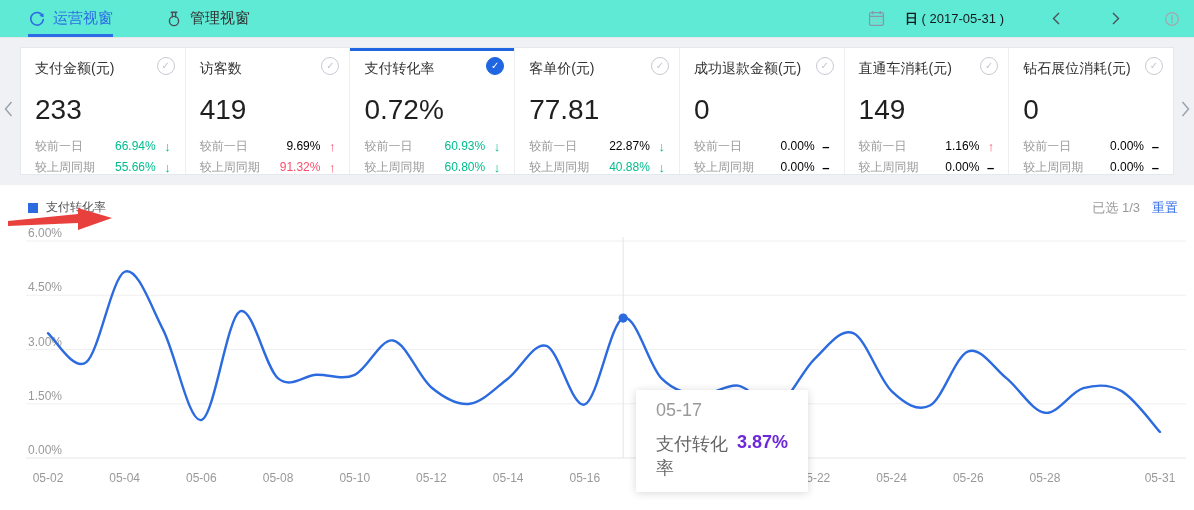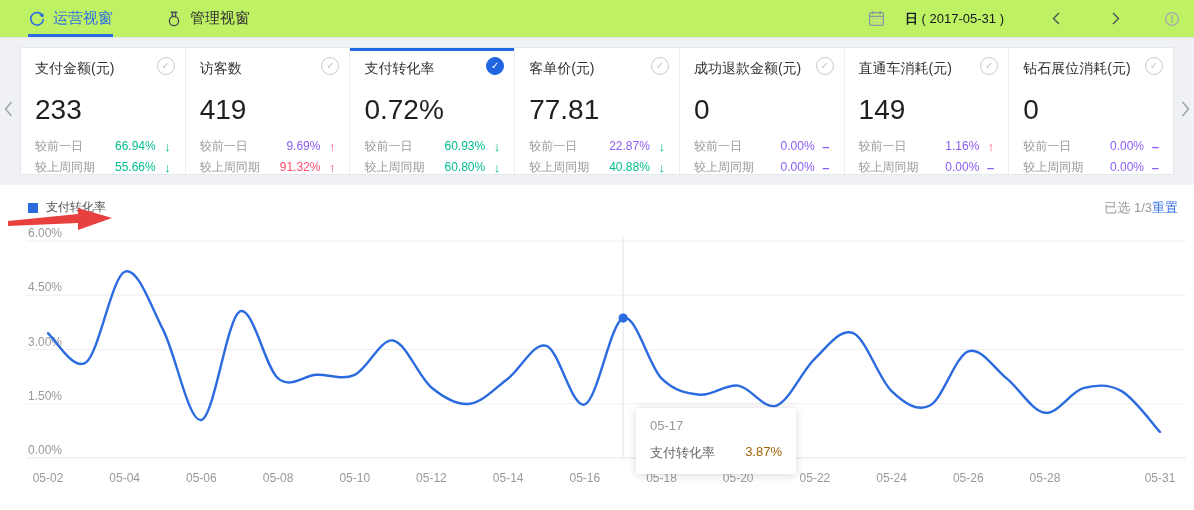--- a/index.html
+++ b/index.html
@@ -2,21 +2,21 @@
 <html><head>
 <meta charset="utf-8">
 <style>
   html,body{margin:0;padding:0}
   body{
     width:1194px;height:510px;overflow:hidden;position:relative;
     background:#eff1f5;font-family:"Liberation Sans",sans-serif;
     -webkit-font-smoothing:antialiased;
   }
   
-  .topbar{height:38px;background:#bef264;border-bottom:1px solid #e2e5ea;
+  .topbar{height:38px;background:#5eead4;border-bottom:1px solid #e2e5ea;
     display:flex;align-items:center;justify-content:space-between;
     padding:0 14px 0 28px;box-sizing:border-box}
   .tabs{display:flex;height:100%}
   .tab{display:flex;align-items:center;gap:7px;font-size:15px;color:#333;
     position:relative;margin-right:52px;cursor:pointer;white-space:nowrap}
   .tab.active{color:#2e6ce5}
   .tab.active::after{content:"";position:absolute;left:0;right:0;bottom:0;height:3px;background:#2e6ce5}
   .topbar-right{display:flex;align-items:center}
   .date-ctl{display:flex;align-items:center;gap:20px;font-size:13px;color:#16191f;cursor:pointer}
   .date-ctl b{font-weight:700}
@@ -31,38 +31,38 @@
   .card.selected::before{content:"";position:absolute;top:0;left:0;right:0;height:3px;background:#1f66e0}
   .check{position:absolute;top:9px;right:10px;width:16px;height:16px;border-radius:50%;
     border:1px solid #c6cad1;color:#c0c4cc;font-size:10px;line-height:16px;text-align:center}
   .card.selected .check{background:#1f66e0;border-color:#1f66e0;color:#fff}
   .card-title{font-size:14px;color:#333;white-space:nowrap}
   .card-value{font-size:28px;color:#1f1f1f;margin:16px 0 10px}
   .trend-row{display:flex;align-items:center;font-size:12px;color:#999;line-height:21px}
   .t-label{flex:1;white-space:nowrap}
   .t-value{text-align:right}
   .t-arrow{width:15px;text-align:right;font-weight:700;font-size:13px}
-  .c-green{color:#00bd8e}.c-red{color:#fb4d6d}.c-gray{color:#8b5cf6}
+  .c-green{color:#00bd8e}.c-red{color:#fb4d6d}.c-gray{color:#000000}
   .carousel-chev{position:absolute;top:50%;transform:translateY(-50%);cursor:pointer}
   .carousel-chev.left{left:-17px}.carousel-chev.right{right:-17px}
   
   .chart-panel{position:relative;background:#fff;margin-top:10px;height:325px}
   .legend{position:absolute;left:28px;top:14px;display:flex;align-items:center;gap:8px;
     font-size:12px;color:#555;cursor:pointer;z-index:4}
   .legend-swatch{width:10px;height:10px;display:inline-block}
   .annotation-arrow{position:absolute;left:8px;top:21px;z-index:5}
   .selection-status{position:absolute;right:16px;top:14px;font-size:13px;color:#999;z-index:4}
-  .selection-status a{color:#2e6ce5;text-decoration:none;margin-left:0;cursor:pointer}
+  .selection-status a{color:#2e6ce5;text-decoration:none;margin-left:12px;cursor:pointer}
   #chart-svg{position:absolute;left:0;top:38px}
-  .tooltip{position:absolute;left:636px;top:223px;width:132px;background:#fff;
-    box-shadow:0 1px 8px rgba(0,0,0,.16);border-radius:2px;padding:10px 14px 12px;
-    z-index:6;font-size:13px}
+  .tooltip{position:absolute;left:636px;top:205px;width:132px;background:#fff;
+    box-shadow:0 1px 8px rgba(0,0,0,.16);border-radius:2px;padding:10px 20px 12px;
+    z-index:6;font-size:18px}
   .tt-date{color:#999;margin-bottom:11px}
   .tt-row{display:flex;justify-content:space-between;color:#666}
-  .tt-row b{color:#a16207;font-weight:400}
+  .tt-row b{color:#6d28d9;font-weight:700}
 </style>
 </head>
 <body>
 
 <header class="topbar">
   <div class="tabs">
     <div class="tab active">
       <svg width="18" height="18" viewBox="0 0 18 18">
         <path d="M14.8 6.2 A6.3 6.3 0 1 0 15.3 9.6" fill="none" stroke="#2e6ce5" stroke-width="1.6" stroke-linecap="round"></path>
         <path d="M15.6 3.2 L15.2 7.2 L11.4 5.8 Z" fill="#2e6ce5"></path>

